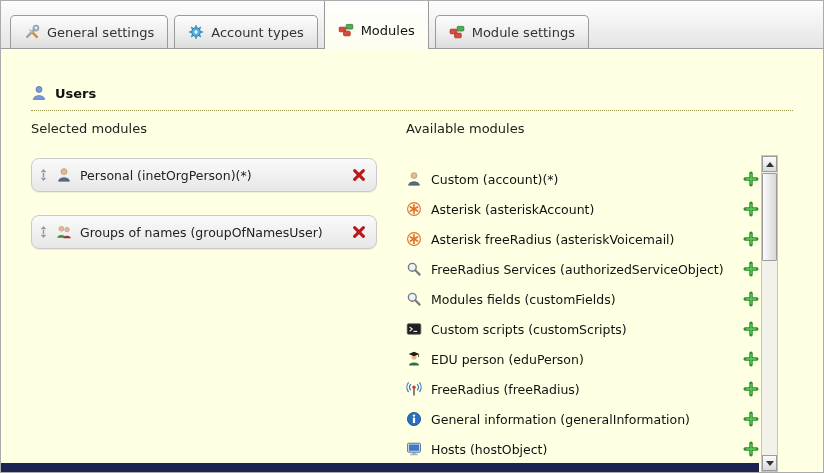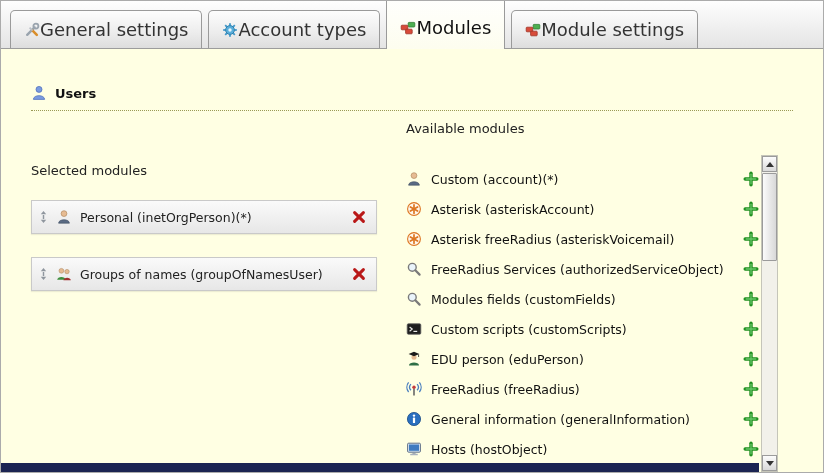--- a/index.html
+++ b/index.html
@@ -3,36 +3,36 @@
 <meta charset="utf-8">
 <style>
   *{margin:0;padding:0;box-sizing:border-box;}
   html,body{background:#ffffff;}
   body{font-family:"DejaVu Sans","Liberation Sans",sans-serif;}
   .window{position:relative;width:824px;height:473px;border:1px solid #ababab;overflow:hidden;background:#FFFFE3;}
 
   
   .tabbar{position:absolute;top:0;left:0;right:0;height:48px;display:flex;align-items:flex-end;gap:6px;
           padding-left:9px;background:linear-gradient(#fefefe,#e4e4e4);border-bottom:1px solid #9c9c9c;}
-  .tab{display:flex;align-items:center;padding:8px 13px;border:1px solid #9a9a9a;border-bottom:none;
+  .tab{display:flex;align-items:center;gap:7px;padding:8px 13px;border:1px solid #9a9a9a;border-bottom:none;
        border-radius:5px 5px 0 0;background:linear-gradient(#fdfdfd 0%,#ececec 60%,#dddddd 100%);
-       font-size:18px;color:#333;cursor:pointer;white-space:nowrap;}
+       font-size:13px;color:#333;cursor:pointer;white-space:nowrap;}
   .tab.active{background:linear-gradient(#ffffff,#fdfdef);padding-top:26px;padding-bottom:11px;margin-bottom:-1px;
        position:relative;z-index:3;color:#111;}
 
   
   .panel{position:absolute;top:48px;left:0;right:0;bottom:0;background:#FFFFE3;}
   .users-header{position:absolute;top:36px;left:30px;right:30px;display:flex;align-items:center;gap:8px;
        padding-bottom:9px;border-bottom:1px dotted #9a9a55;font-size:13px;font-weight:bold;color:#111;}
   .col-heading{font-size:13px;color:#222;}
 
   .left-col{position:absolute;top:72px;left:30px;width:346px;}
-  .left-col .col-heading{margin-bottom:22px;margin-top:42px;}
+  .left-col .col-heading{margin-bottom:22px;}
   .sel-row{display:flex;align-items:center;gap:8px;height:34px;padding:0 9px 0 7px;margin-bottom:23px;
-       border:1px solid #c9c9c9;border-radius:0;background:linear-gradient(#fafafa,#e7e7e7);
+       border:1px solid #c9c9c9;border-radius:8px;background:linear-gradient(#fafafa,#e7e7e7);
        box-shadow:0 1px 1px rgba(0,0,0,.07);}
   .sel-label{flex:1;font-size:12.5px;color:#222;white-space:nowrap;overflow:hidden;}
 
   .right-col{position:absolute;top:72px;left:405px;width:353px;}
   .right-col .col-heading{margin-bottom:28px;}
   .avail-row{display:flex;align-items:center;gap:9px;height:30px;}
   .avail-label{flex:1;font-size:12.5px;color:#111;white-space:nowrap;overflow:hidden;}
 
   .icon{width:16px;height:16px;flex:0 0 16px;display:inline-block;}
   .icon svg{display:block;}

